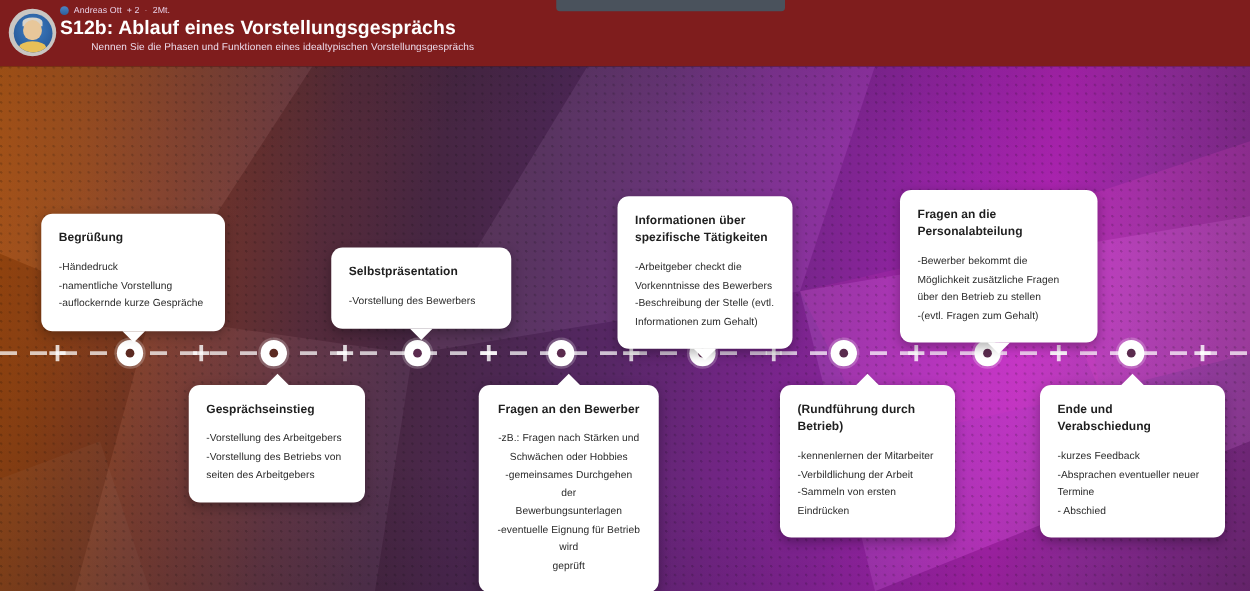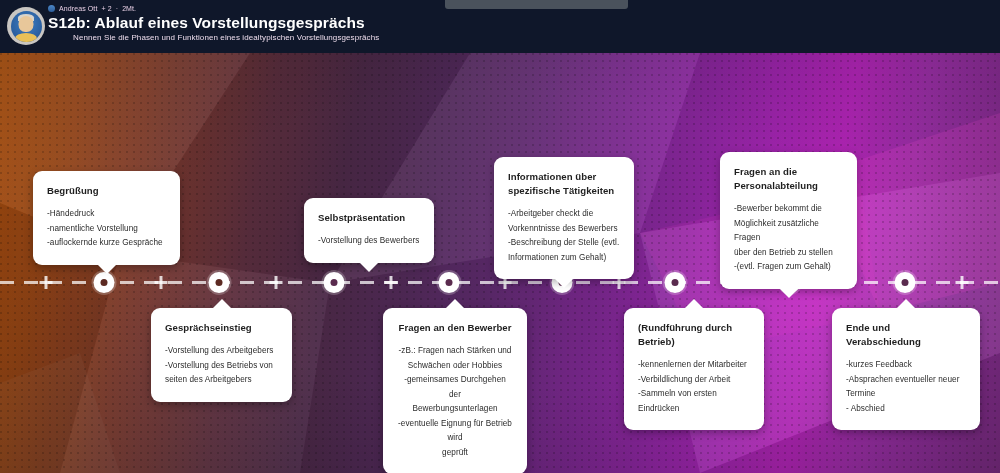--- a/index.html
+++ b/index.html
@@ -12,21 +12,21 @@
 
   
   #top-toolbar {
     position: absolute; left: 445px; top: 0; width: 183px; height: 9px;
     background: #4a525c; border-radius: 0 0 3px 3px; z-index: 40;
   }
 
   
   #header {
     position: absolute; left: 0; top: 0; width: 1000px; height: 53px;
-    background: #0f172a; z-index: 30;
+    background: #7f1d1d; z-index: 30;
   }
   #header-inner { position: relative; height: 100%; padding-left: 48px; }
   #avatar {
     position: absolute; left: 7px; top: 7px; width: 38px; height: 38px;
     border-radius: 50%; background: #c9c6c2;
     display: flex; align-items: center; justify-content: center;
   }
   #avatar-inner {
     width: 31px; height: 31px; border-radius: 50%;
     background: radial-gradient(circle at 50% 40%, #3f7fc4 0%, #2a5fa0 65%, #1d4a86 100%);
@@ -230,41 +230,41 @@
     <div class="card" style="left:33px; top:118px; width:147px;">
       <div class="card-title">Begrüßung</div>
       <div class="card-body">
         <div>-Händedruck</div>
         <div>-namentliche Vorstellung</div>
         <div>-auflockernde kurze Gespräche</div>
       </div>
       <div class="tail tail-down"></div>
     </div>
 
-    <div class="card" style="left:265px; top:145px; width:130px;margin-left:39px;">
+    <div class="card" style="left:265px; top:145px; width:144px;">
       <div class="card-title">Selbstpräsentation</div>
       <div class="card-body">
         <div>-Vorstellung des Bewerbers</div>
       </div>
       <div class="tail tail-down"></div>
     </div>
 
     <div class="card" style="left:494px; top:104px; width:140px;">
       <div class="card-title">Informationen über
 spezifische Tätigkeiten</div>
       <div class="card-body">
         <div>-Arbeitgeber checkt die
 Vorkenntnisse des Bewerbers</div>
         <div>-Beschreibung der Stelle (evtl.
 Informationen zum Gehalt)</div>
       </div>
       <div class="tail tail-down"></div>
     </div>
 
-    <div class="card" style="left:720px; top:99px; width:137px;">
+    <div class="card" style="left:720px; top:99px; width:158px;">
       <div class="card-title">Fragen an die
 Personalabteilung</div>
       <div class="card-body">
         <div>-Bewerber bekommt die
 Möglichkeit zusätzliche Fragen
 über den Betrieb zu stellen</div>
         <div>-(evtl. Fragen zum Gehalt)</div>
       </div>
       <div class="tail tail-down"></div>
     </div>

